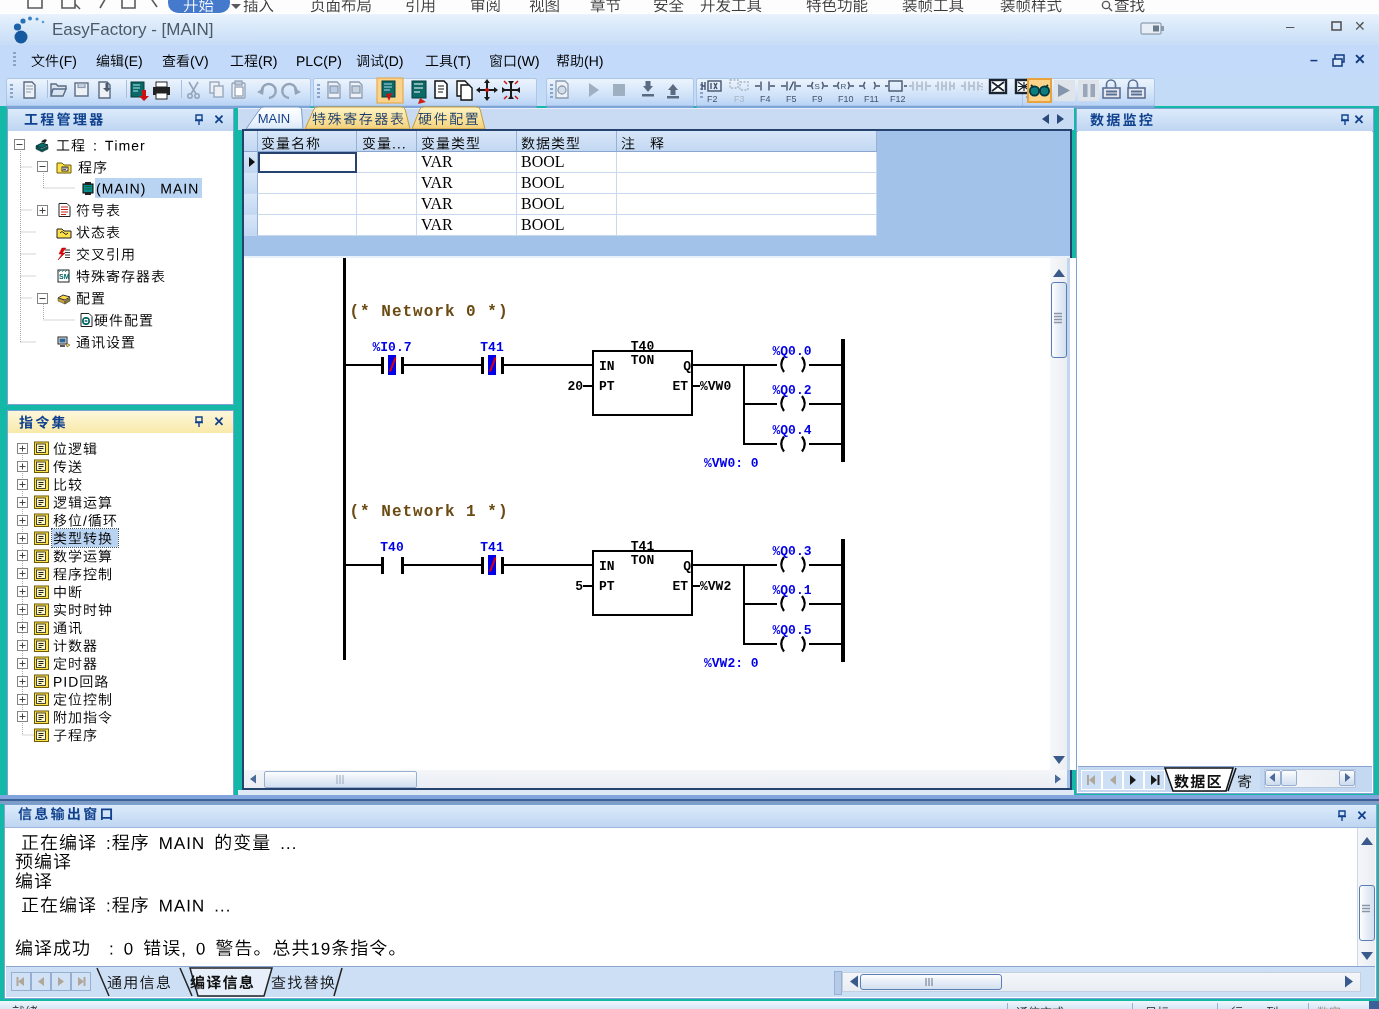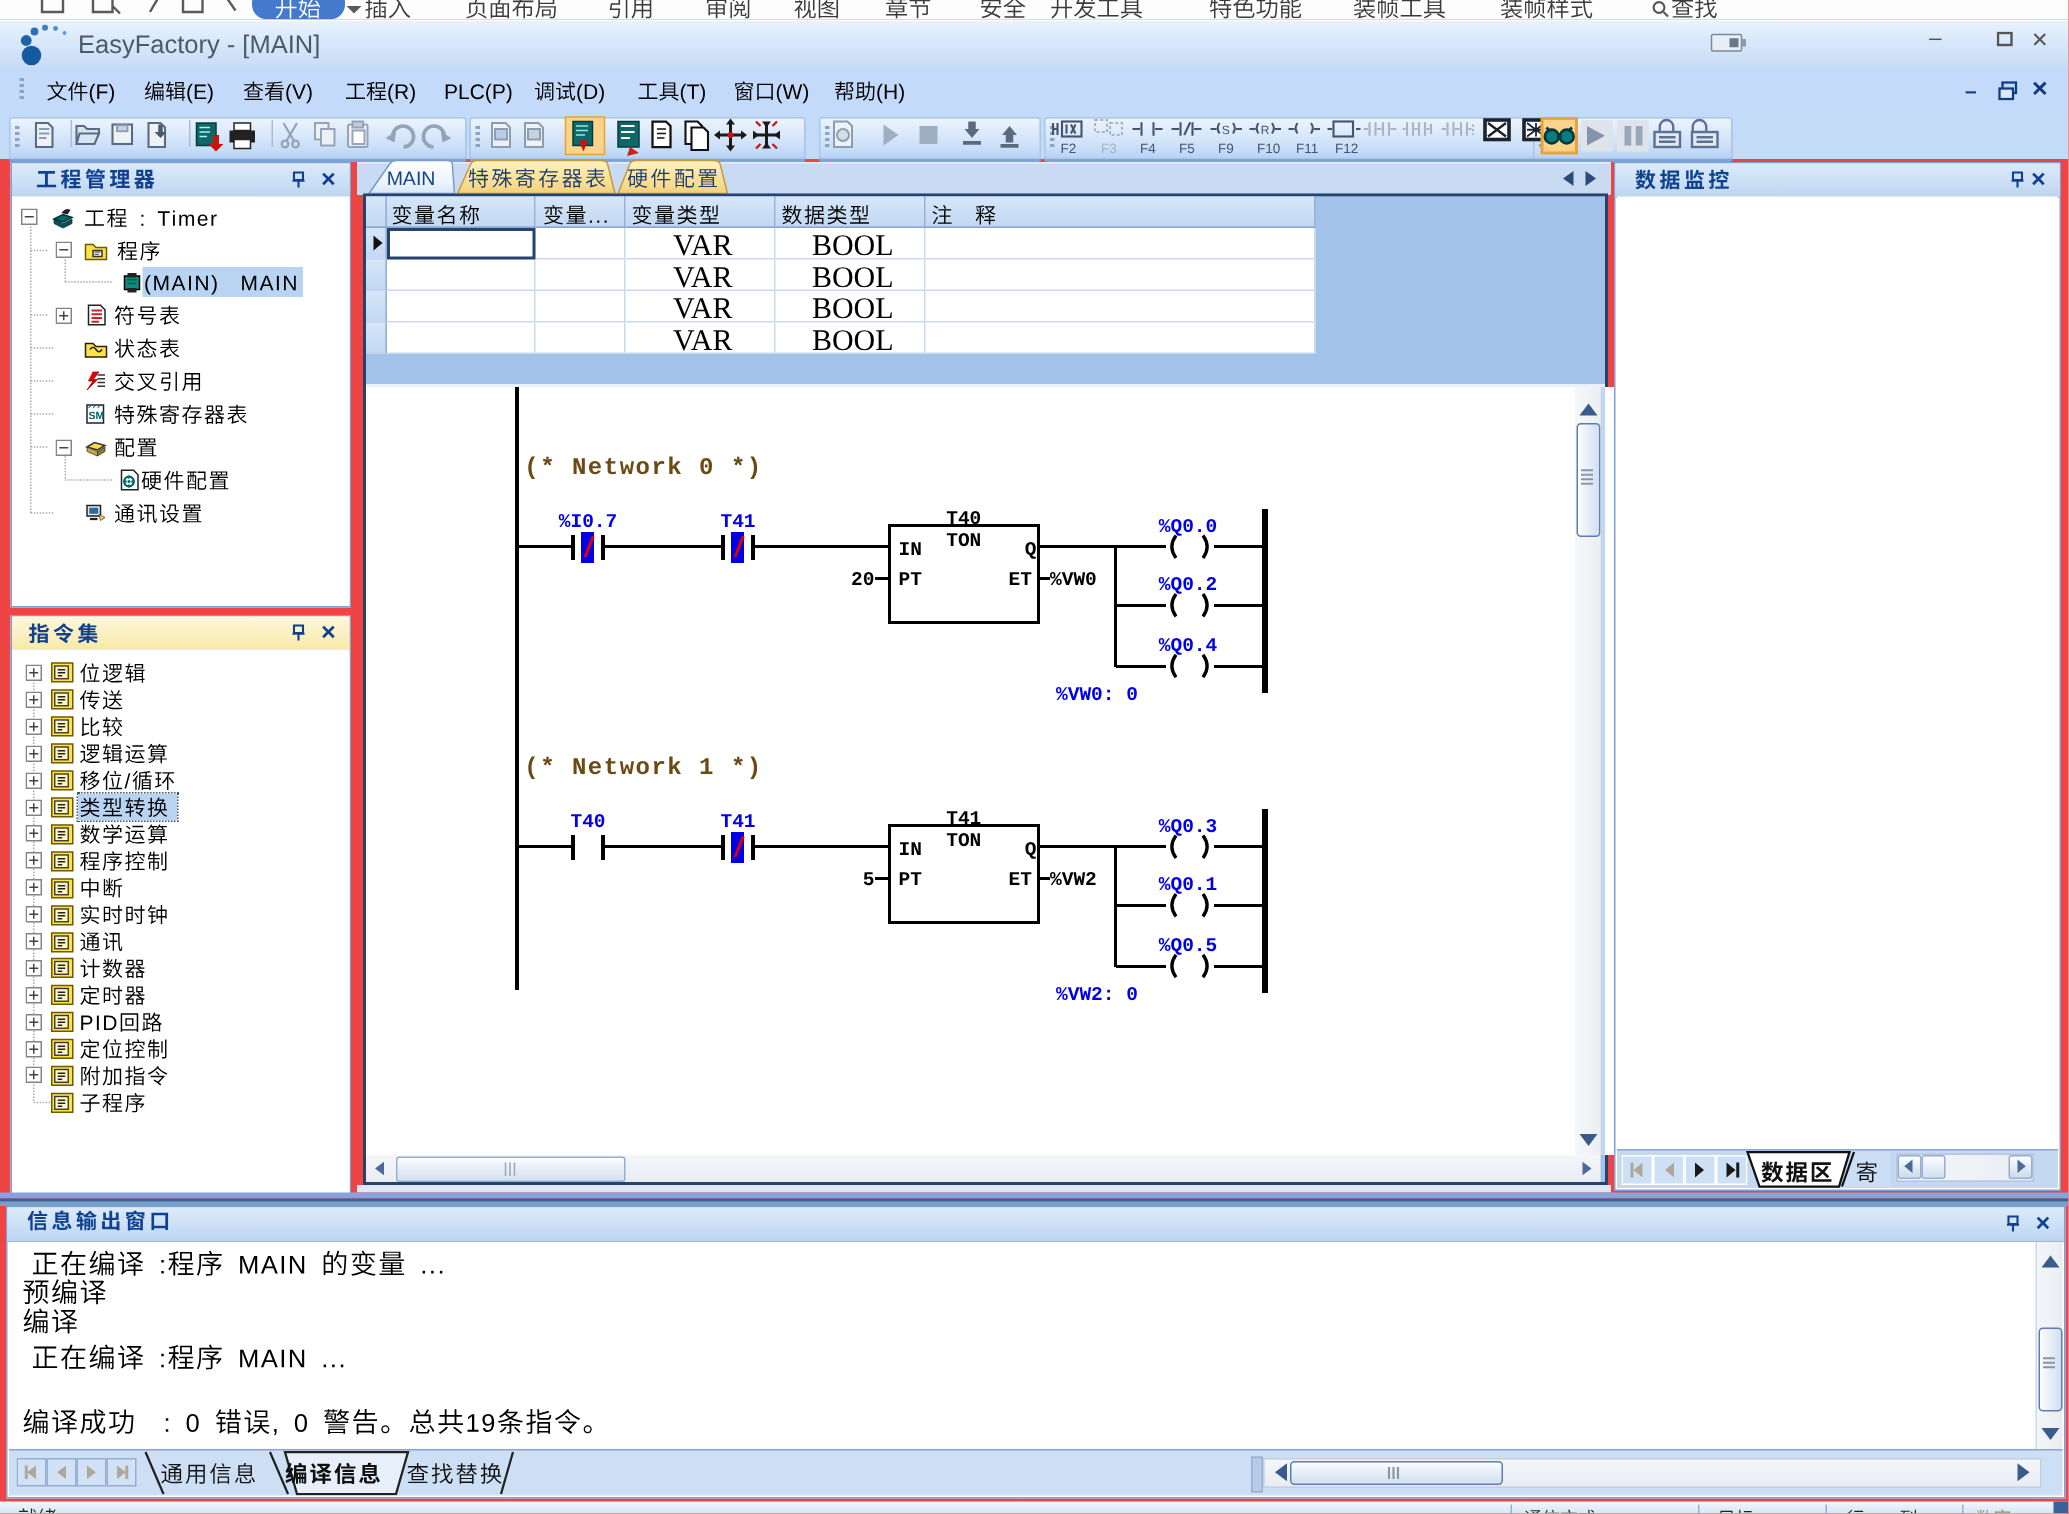--- a/index.html
+++ b/index.html
@@ -1,17 +1,17 @@
 <!DOCTYPE html>
 <html><head>
 <meta charset="utf-8">
 <style>
 html,body{margin:0;padding:0;}
 #app{position:relative;width:1379px;height:1009px;overflow:hidden;
-  font-family:"Liberation Sans",sans-serif;background:#ef4444;}
+  font-family:"Liberation Sans",sans-serif;background:#14b8a6;}
 .abs{position:absolute;}
 
 #topstrip{left:0;top:0;width:1379px;height:13px;background:#fdfdfd;border-bottom:1px solid #6a6a6a;}
 #tspill{position:absolute;left:168px;top:-8px;width:62px;height:21px;background:#4579cc;border-radius:10px;}
 
 #titlebar{left:0;top:13px;width:1379px;height:32px;
   background:linear-gradient(#e9f2fd,#d9e9fa 40%,#c6dcf6);border-top:1px solid #fff;}
 #title{position:absolute;left:52px;top:6px;font-size:17px;color:#4d5a68;}
 
 #menubar{left:0;top:45px;width:1379px;height:31px;background:#c3dafa;}
@@ -30,21 +30,21 @@
 .phead.yellow{background:linear-gradient(#fdf7dc,#f9e9a9);}
 .ptitle{position:absolute;left:12px;top:3px;font-size:14px;font-weight:bold;color:#10418e;}
 .pbtn{position:absolute;top:3px;width:16px;height:16px;color:#10418e;font-size:13px;font-weight:bold;text-align:center;line-height:16px;}
 .tsel{background:#b9d3f3;}
 .sbtn{position:absolute;background:linear-gradient(#fdfefe,#dfe8f4 60%,#ccdbee);border:1px solid #96aed0;border-radius:2px;}
 .sthumb{position:absolute;background:linear-gradient(90deg,#fdfefe,#e6edf7 50%,#d3e0f0);border:1px solid #96aed0;border-radius:2px;}
 .sthumb.h{background:linear-gradient(#fdfefe,#e6edf7 50%,#d3e0f0);}
 .ghead{position:absolute;background:linear-gradient(#d7e6f9,#c2d8f2);border-right:1px solid #96b0d6;border-bottom:1px solid #8aa6d0;
   font-size:14px;color:#000;padding:2px 0 0 5px;box-sizing:border-box;height:21px;}
 .gcell{position:absolute;background:#fff;border-right:1px solid #c8d8ee;border-bottom:1px solid #c8d8ee;box-sizing:border-box;height:21px;
-  font-family:"Liberation Serif",serif;font-size:20px;color:#000;padding:1px 0 0 4px;}
+  font-family:"Liberation Serif",serif;font-size:16px;color:#000;padding:1px 0 0 4px;}
 </style>
 </head>
 <body>
 <div id="app">
 
   <div class="abs" id="topstrip">
     <svg width="1379" height="13" style="position:absolute;left:0;top:0;">
       <g fill="none" stroke="#5a5a5a" stroke-width="1.6">
         <path d="M28 -4 h14 v12 h-14 z"></path>
         <path d="M62 -4 h13 v12 h-13 z M75 4 l5 5"></path>
@@ -602,21 +602,21 @@
         </svg>
         <svg width="16" height="15" style="position:absolute;left:26px;top:295px;">
           <rect x="0.5" y="1" width="14" height="12.5" fill="#ffe14a" stroke="#6a5a00"></rect>
           <rect x="2.5" y="3" width="9" height="8.5" fill="#fff7c0" stroke="#333" stroke-width="0.9"></rect>
           <path d="M4.5 5.5 h5 M4.5 7.5 h5 M4.5 9.5 h3" stroke="#222" stroke-width="1.1"></path>
         </svg>
         <div class="abs" style="left:44px;top:96px;width:66px;height:18px;background:#b9d3f3;outline:1px dotted #456;"></div>
       </div>
   </div>
 
-  <div class="abs" id="center" style="left:238px;top:106px;width:836px;height:688px;text-align:center;">
+  <div class="abs" id="center" style="left:238px;top:106px;width:836px;height:688px;">
 
     <div class="abs" style="left:0;top:2px;width:836px;height:21px;background:#c9dbf3;border-top:1px solid #e6eefa;"></div>
     <svg width="836" height="24" style="position:absolute;left:0;top:0;">
       <defs>
         <linearGradient id="tabw" x1="0" y1="0" x2="0" y2="1">
           <stop offset="0" stop-color="#ffffff"></stop>
             <stop offset="0.6" stop-color="#eef5fd"></stop>
             <stop offset="1" stop-color="#d8e7f8"></stop>
         </linearGradient>
         <linearGradient id="taby" x1="0" y1="0" x2="0" y2="1">

